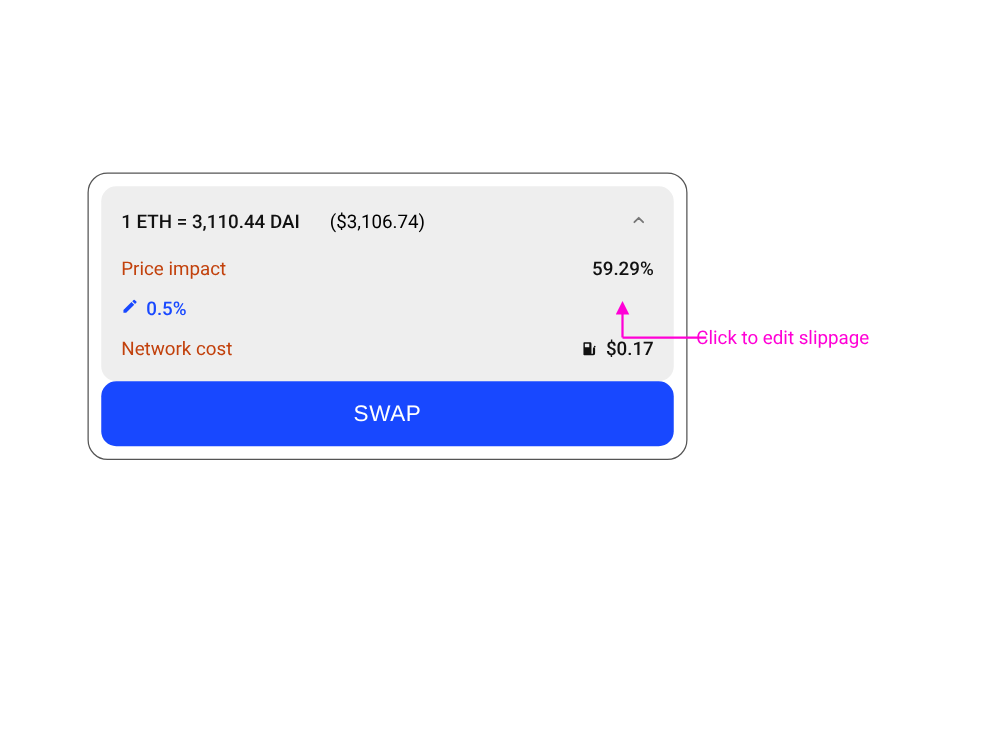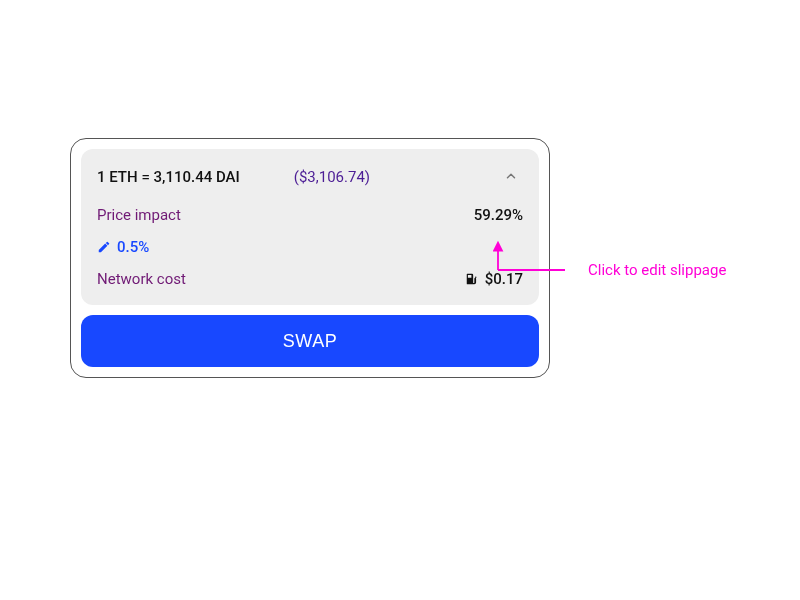--- a/index.html
+++ b/index.html
@@ -18,41 +18,40 @@
     background: #eeeeee;
     border-radius: 12px;
     padding: 12px 14px 10px 14px;
   }
   .rate-row {
     display: flex;
     align-items: center;
     justify-content: space-between;
     padding: 4px 2px 10px 2px;
   }
-  .rate-left { display: flex; align-items: baseline; gap: 6px; font-size: 15px; }
+  .rate-left { display: flex; align-items: baseline; gap: 24px; font-size: 15px; }
   .rate-main { font-weight: 500; color: #111; }
-  .rate-usd { color: #4c1d95; margin-left: 48px; }
+  .rate-usd { color: #000000; }
   .collapse-btn {
     width: 24px; height: 24px; display: flex; align-items: center; justify-content: center;
     color: #777; border-radius: 6px; cursor: pointer;
   }
   .line {
     display: flex;
     align-items: center;
     justify-content: space-between;
     padding: 7px 2px;
     font-size: 15px;
   }
-  .line .label { color: #701a75; }
+  .line .label { color: #c2410c; }
   .line .value { color: #111; font-weight: 500; display: flex; align-items: center; gap: 6px; }
-  .slippage-group { display: flex; align-items: center; gap: 6px; color: #1848ff; font-weight: 500; cursor: pointer; }
+  .slippage-group { display: flex; gap: 6px; color: #1848ff; font-weight: 500; cursor: pointer; }
   .slippage-group .pen { width: 14px; height: 14px; display: inline-flex; }
   .gas-icon { width: 14px; height: 14px; display: inline-flex; }
   .swap-btn {
-    margin-top: 10px;
     width: 100%;
     background: #1848ff;
     color: #fff;
     border: none;
     border-radius: 12px;
     height: 52px;
     font-size: 18px;
     font-weight: 500;
     letter-spacing: 0.5px;
     cursor: pointer;
@@ -129,15 +128,15 @@
   <div class="annotation">
     <svg style="left:480px; top:240px;" width="100" height="50">
       <defs>
         <marker id="arrowhead" markerWidth="8" markerHeight="8" refX="2" refY="3" orient="auto">
           <path d="M0,0 L6,3 L0,6 Z" fill="#ff00d6"></path>
         </marker>
       </defs>
       <line x1="85" y1="30" x2="18" y2="30" stroke="#ff00d6" stroke-width="1.8"></line>
       <line x1="18" y1="30" x2="18" y2="8" stroke="#ff00d6" stroke-width="1.8" marker-end="url(#arrowhead)"></line>
     </svg>
-    <span class="annotation-text" style="left:588px; top:261px;">Click to edit slippage</span>
+    <span class="annotation-text" style="left:557px; top:261px;">Click to edit slippage</span>
   </div>
 </div>
 
 </body></html>

